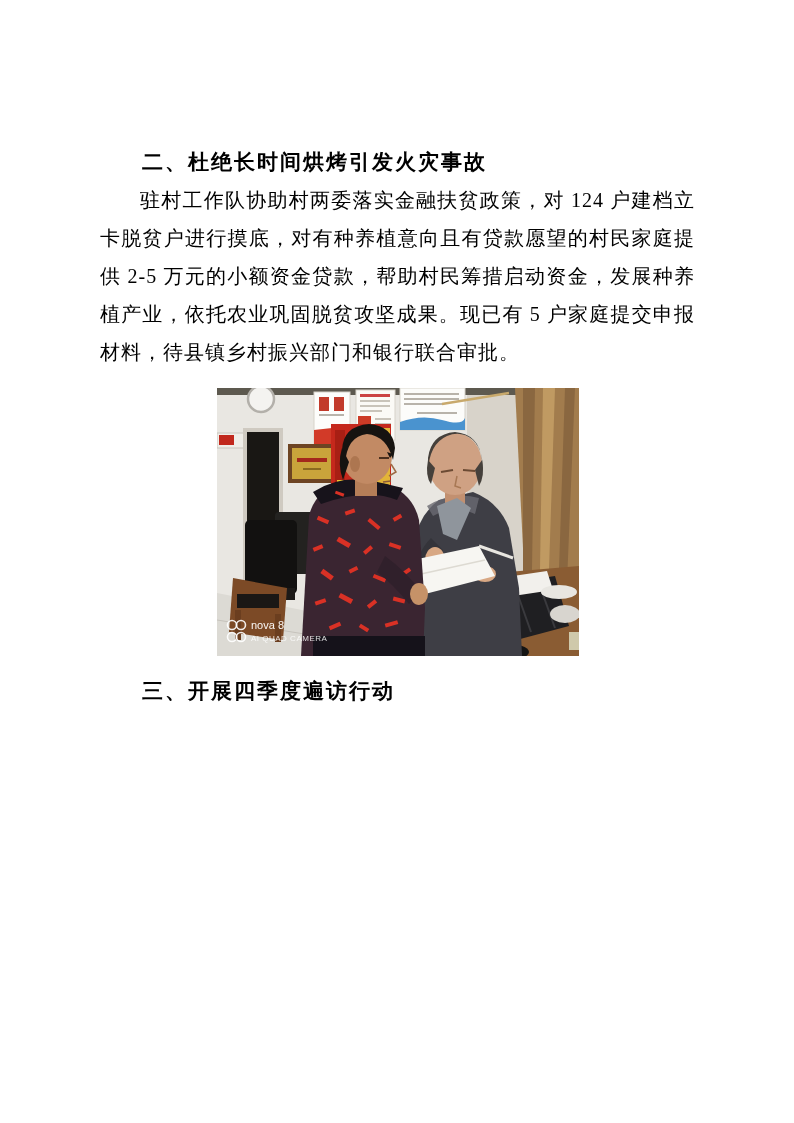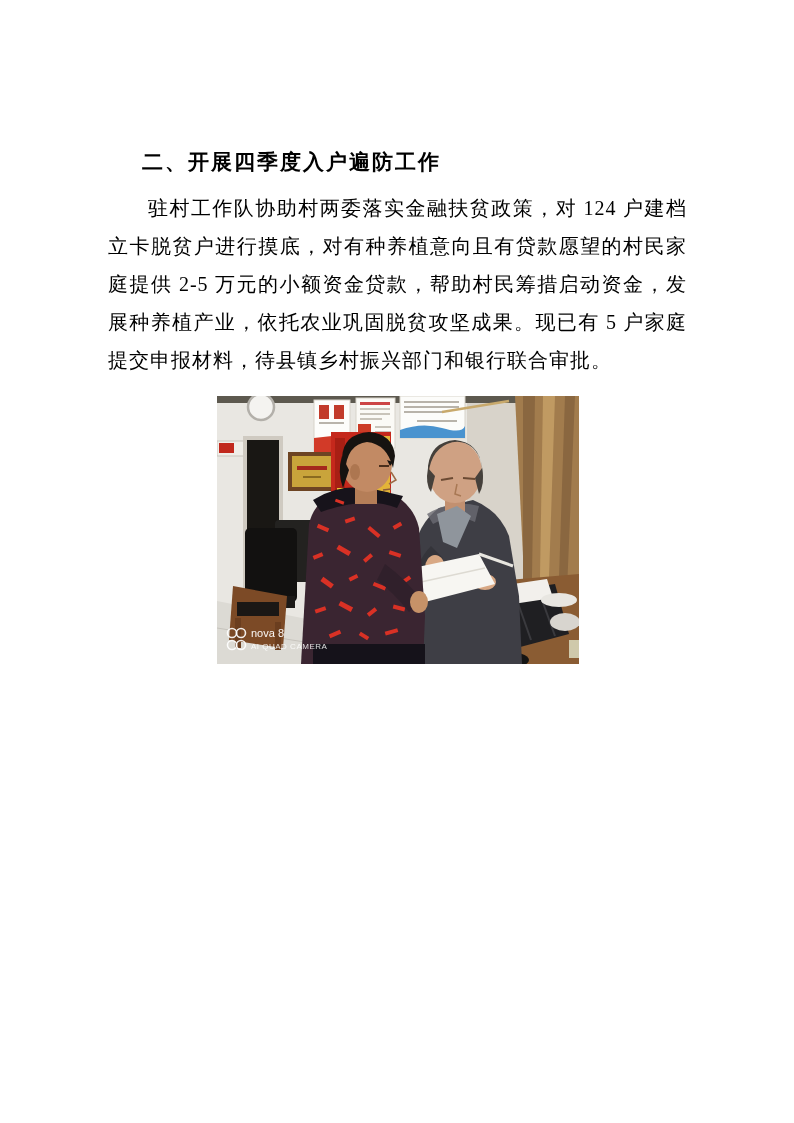--- a/index.html
+++ b/index.html
@@ -22,21 +22,21 @@
     margin:0;
     font-family:"Liberation Sans","DejaVu Sans",sans-serif;
     font-weight:bold;
     font-size:21px;
     line-height:38px;
     letter-spacing:2px;
     text-indent:2em;
     white-space:nowrap;
   }
   .sec-paragraph{
-    margin:8px;
+    margin:0;
     font-size:20px;
     line-height:38px;
     letter-spacing:1px;
     text-align:justify;
     text-indent:2em;
   }
   .photo-figure{
     width:362px;height:268px;
     margin:17px auto 16px auto;
     position:relative;
@@ -44,21 +44,21 @@
     background:#737373;
   }
   .photo-figure svg{display:block;width:100%;height:100%;}
 </style>
 </head>
 <body>
 
 <div class="page">
   <div class="content">
 
-    <h2 class="sec-heading">二、开展四季度入户遍防工作</h2>
+    <h2 class="sec-heading">二、杜绝长时间烘烤引发火灾事故</h2>
 
     <p class="sec-paragraph">驻村工作队协助村两委落实金融扶贫政策，对 124 户建档立卡脱贫户进行摸底，对有种养植意向且有贷款愿望的村民家庭提供 2-5 万元的小额资金贷款，帮助村民筹措启动资金，发展种养植产业，依托农业巩固脱贫攻坚成果。现已有 5 户家庭提交申报材料，待县镇乡村振兴部门和银行联合审批。</p>
 
     <figure class="photo-figure">
       <svg viewBox="0 0 362 268" preserveAspectRatio="none">
 
         <rect x="0" y="0" width="362" height="268" fill="#e9e7e2"></rect>
         <rect x="250" y="0" width="70" height="230" fill="#d8d3ca"></rect>
 
         <rect x="0" y="0" width="300" height="7" fill="#5d594f"></rect>
@@ -200,16 +200,17 @@
           <circle cx="15" cy="237" r="4.5" fill="none" stroke="#ffffff" stroke-width="1.6" opacity="0.9"></circle>
           <circle cx="24" cy="237" r="4.5" fill="none" stroke="#ffffff" stroke-width="1.6" opacity="0.9"></circle>
           <circle cx="15" cy="249" r="4.5" fill="none" stroke="#ffffff" stroke-width="1.6" opacity="0.9"></circle>
           <circle cx="24" cy="249" r="4.5" fill="none" stroke="#ffffff" stroke-width="1.6" opacity="0.9"></circle>
           <text x="34" y="241" font-family="Liberation Sans, sans-serif" font-size="11" fill="#ffffff" opacity="0.95">nova 8</text>
           <text x="34" y="253" font-family="Liberation Sans, sans-serif" font-size="8" letter-spacing="0.5" fill="#ffffff" opacity="0.85">AI QUAD CAMERA</text>
         </g>
       </svg>
     </figure>
 
+    <h2 class="sec-heading">三、开展四季度遍访行动</h2>
 
 
   </div>
 </div>
 
 </body></html>

